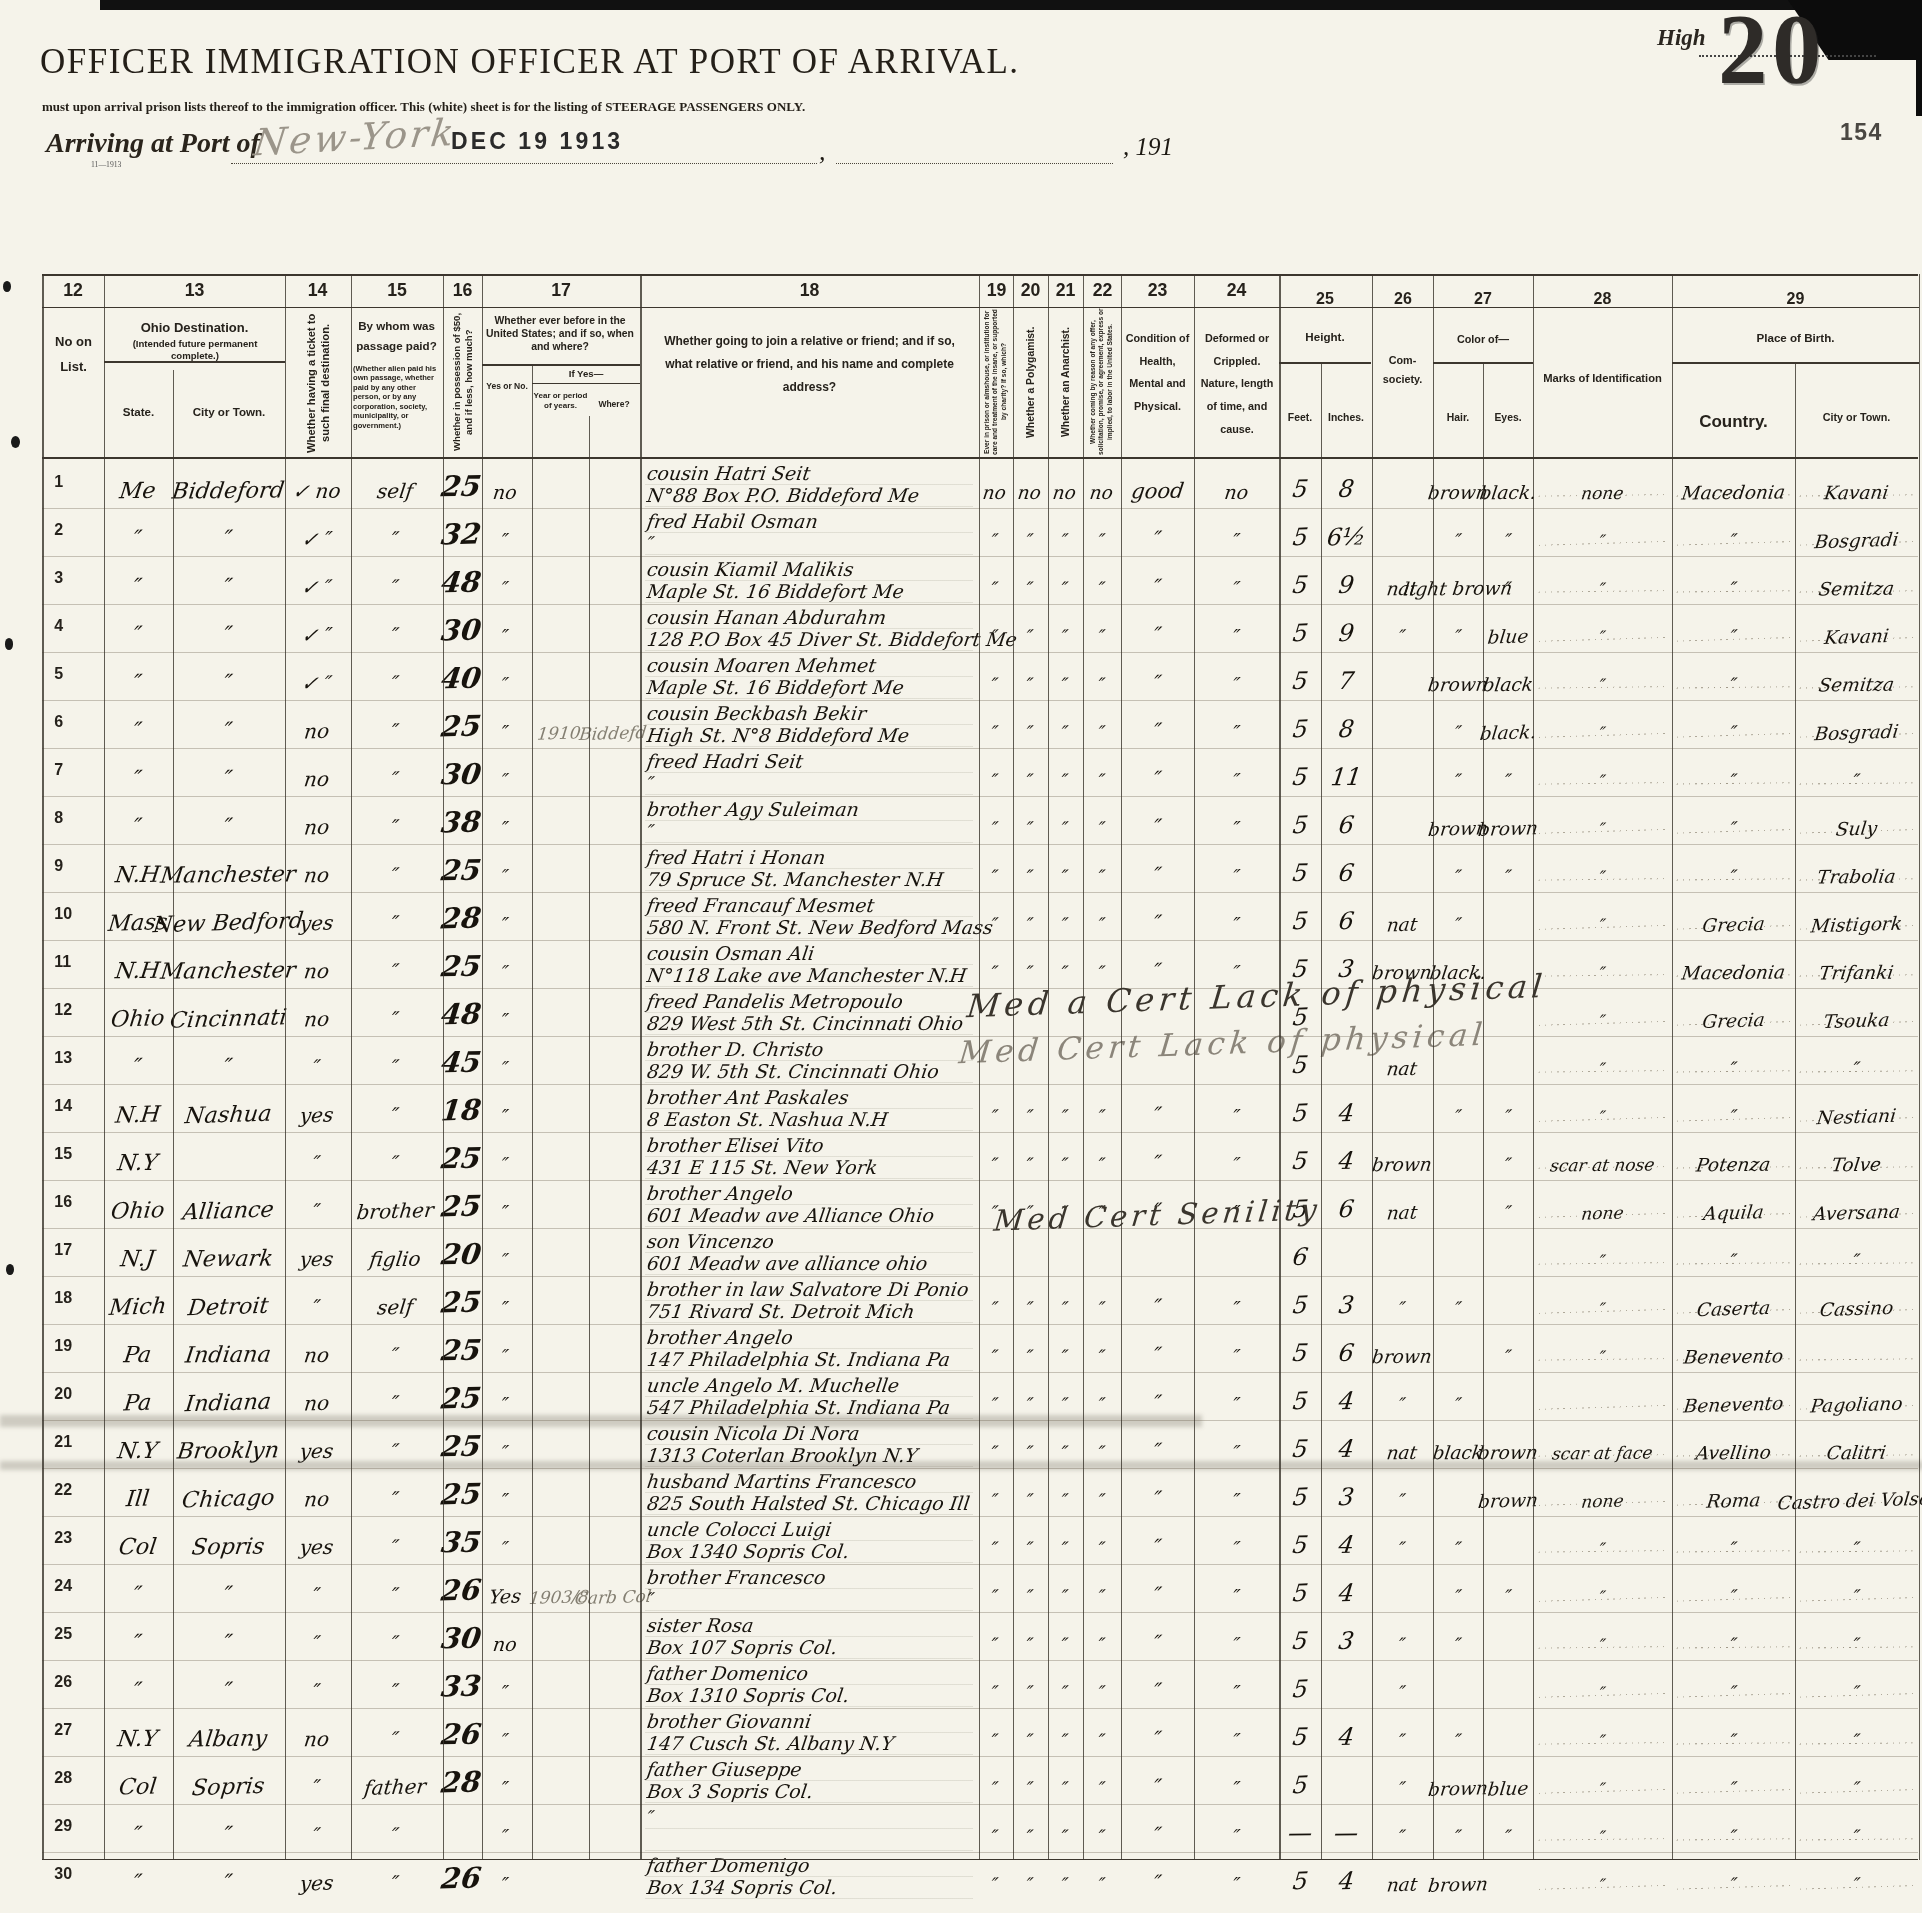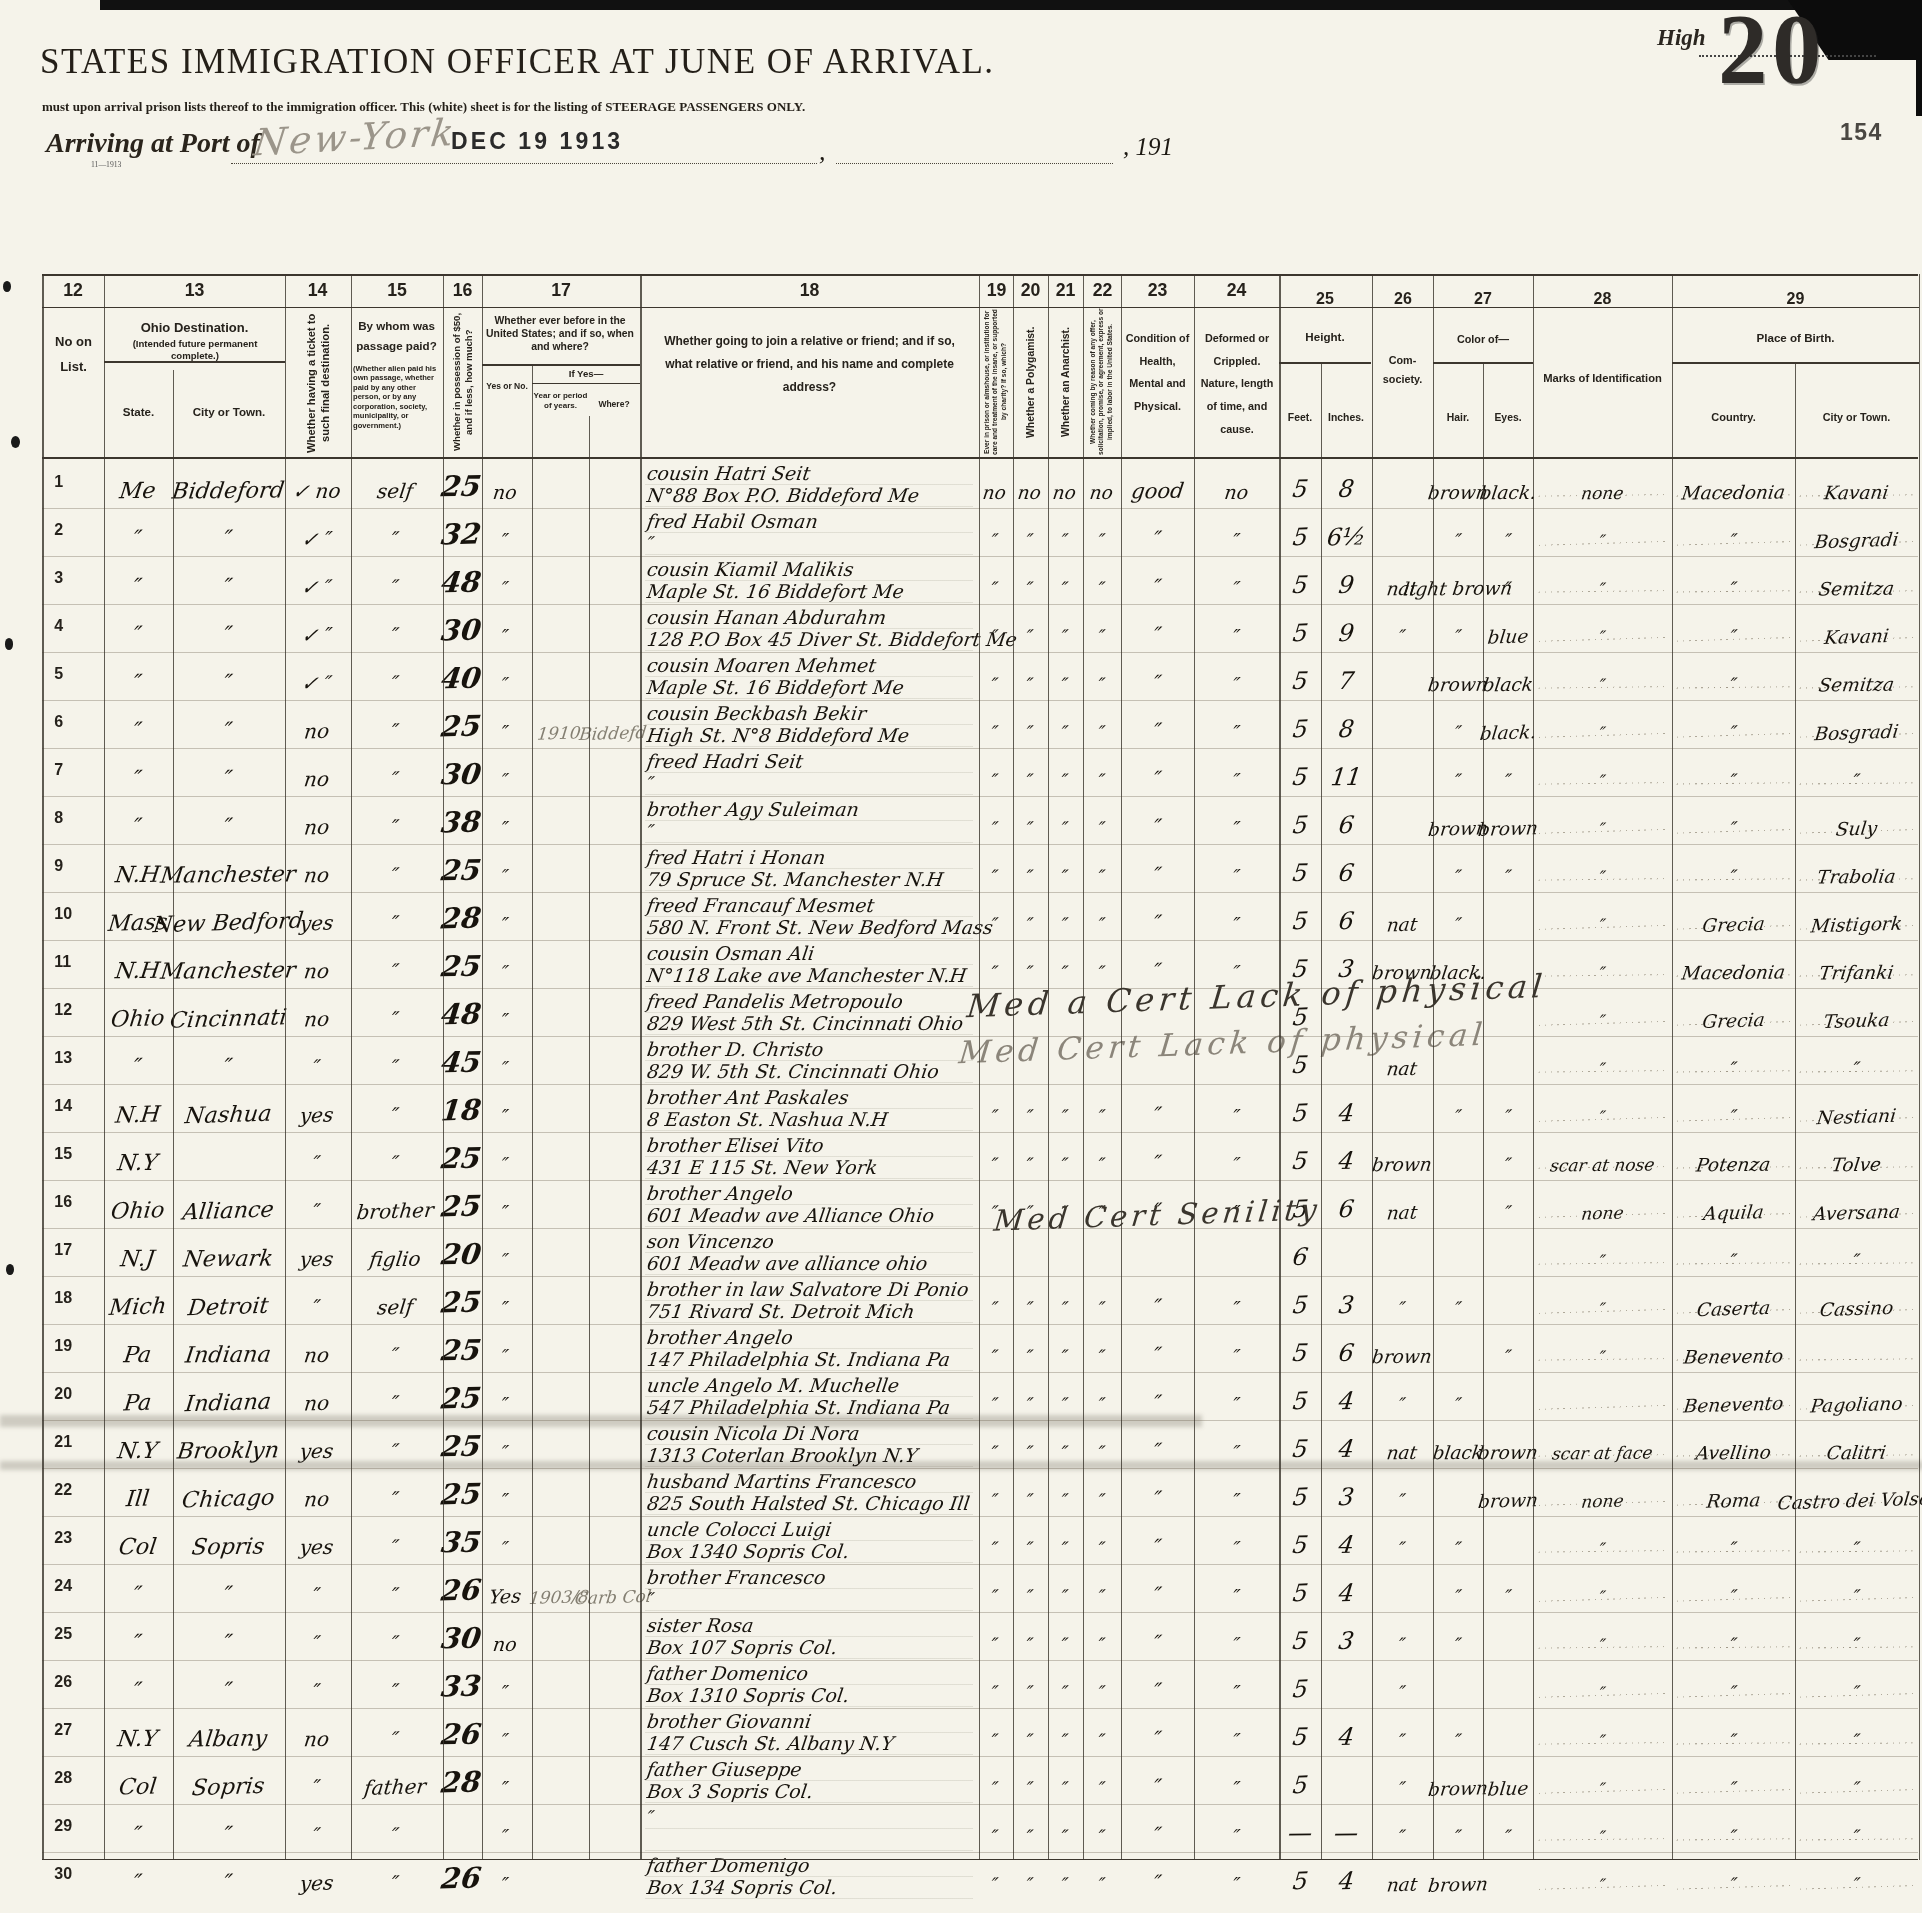--- a/index.html
+++ b/index.html
@@ -84,21 +84,21 @@
   <div class="edge-strip"></div>
   <div class="edge-corner"></div>
   <div class="edge-right"></div>
   <div class="blob" style="left:3.1px;top:281px;width:7.7px;height:10.8px;"></div>
   <div class="blob" style="left:10.8px;top:436px;width:9.2px;height:12.3px;"></div>
   <div class="blob" style="left:4.6px;top:638px;width:8.5px;height:11.6px;"></div>
   <div class="blob" style="left:6.2px;top:1264px;width:7.7px;height:10.8px;"></div>
   <div class="smudge" style="left:0;top:1415px;width:1202px;height:12.3px;"></div>
   <div class="smudge" style="left:0;top:1461px;width:1923px;height:9.2px;"></div>
 
-  <div class="title">STATES IMMIGRATION OFFICER AT JUNE OF ARRIVAL.</div>
+  <div class="title">OFFICER IMMIGRATION OFFICER AT PORT OF ARRIVAL.</div>
   <div class="subtitle">must upon arrival prison lists thereof to the immigration officer.   This (white) sheet is for the listing of STEERAGE PASSENGERS ONLY.</div>
   <div class="arriving">Arriving at Port of</div>
   <div class="form-code">11—1913</div>
   <div class="port-line"></div>
   <div class="port-hw">New-York</div>
   <div class="date-stamp">DEC 19 1913</div>
   <div class="port-comma">,</div>
   <div class="port-line2"></div>
   <div class="year-prefix">, 191</div>
   <div class="list-label">High</div>
@@ -149,21 +149,21 @@
   <div class="plabel" style="left:1196px;top:327px;width:82px;font-size:10.8px;line-height:2.1;">Deformed or Crippled. Nature, length of time, and cause.</div>
   <div class="plabel" style="left:1279px;top:330px;width:92px;font-size:11.6px;">Height.</div>
   <div class="plabel" style="left:1279px;top:411px;width:42px;font-size:10.4px;">Feet.</div>
   <div class="plabel" style="left:1321px;top:411px;width:50px;font-size:10.4px;">Inches.</div>
   <div class="plabel" style="left:1373px;top:351px;width:59px;font-size:10.8px;line-height:1.8;">Com- society.</div>
   <div class="plabel" style="left:1433px;top:333px;width:100px;font-size:10.8px;">Color of—</div>
   <div class="plabel" style="left:1433px;top:411px;width:50px;font-size:10.4px;">Hair.</div>
   <div class="plabel" style="left:1483px;top:411px;width:50px;font-size:10.4px;">Eyes.</div>
   <div class="plabel" style="left:1537px;top:371px;width:131px;font-size:11.2px;">Marks of Identification</div>
   <div class="plabel" style="left:1672px;top:331px;width:247px;font-size:11.6px;">Place of Birth.</div>
-  <div class="plabel" style="left:1672px;top:411px;width:123px;font-size:11px;">Country.</div>
+  <div class="plabel" style="left:1672px;top:411px;width:123px;font-size:17px;">Country.</div>
   <div class="plabel" style="left:1795px;top:411px;width:123px;font-size:10.8px;">City or Town.</div>
 
   <div id="rows">
       <div class="row" style="grid-template-columns: 62px 69px 112px 65px 92px 39px 50px 58px 50px 339px 35px 35px 35px 39px 73px 85px 42px 50px 62px 50px 50px 139px 123px 123px;">
         <div class="cell c-no">1</div>
         <div class="cell hw c-state" style="transform: skewX(-8deg) rotate(-0.6deg);">Me</div>
         <div class="cell hw c-city" style="transform: skewX(-8deg) rotate(-0.6deg);">Biddeford</div>
         <div class="cell hw c-ticket" style="transform: skewX(-8deg) rotate(-0.6deg);">✓ no</div>
         <div class="cell hw c-paid" style="transform: skewX(-8deg) rotate(-0.6deg);">self</div>
         <div class="cell hw c-money" style="transform: skewX(-8deg) rotate(-0.6deg);">25</div>

